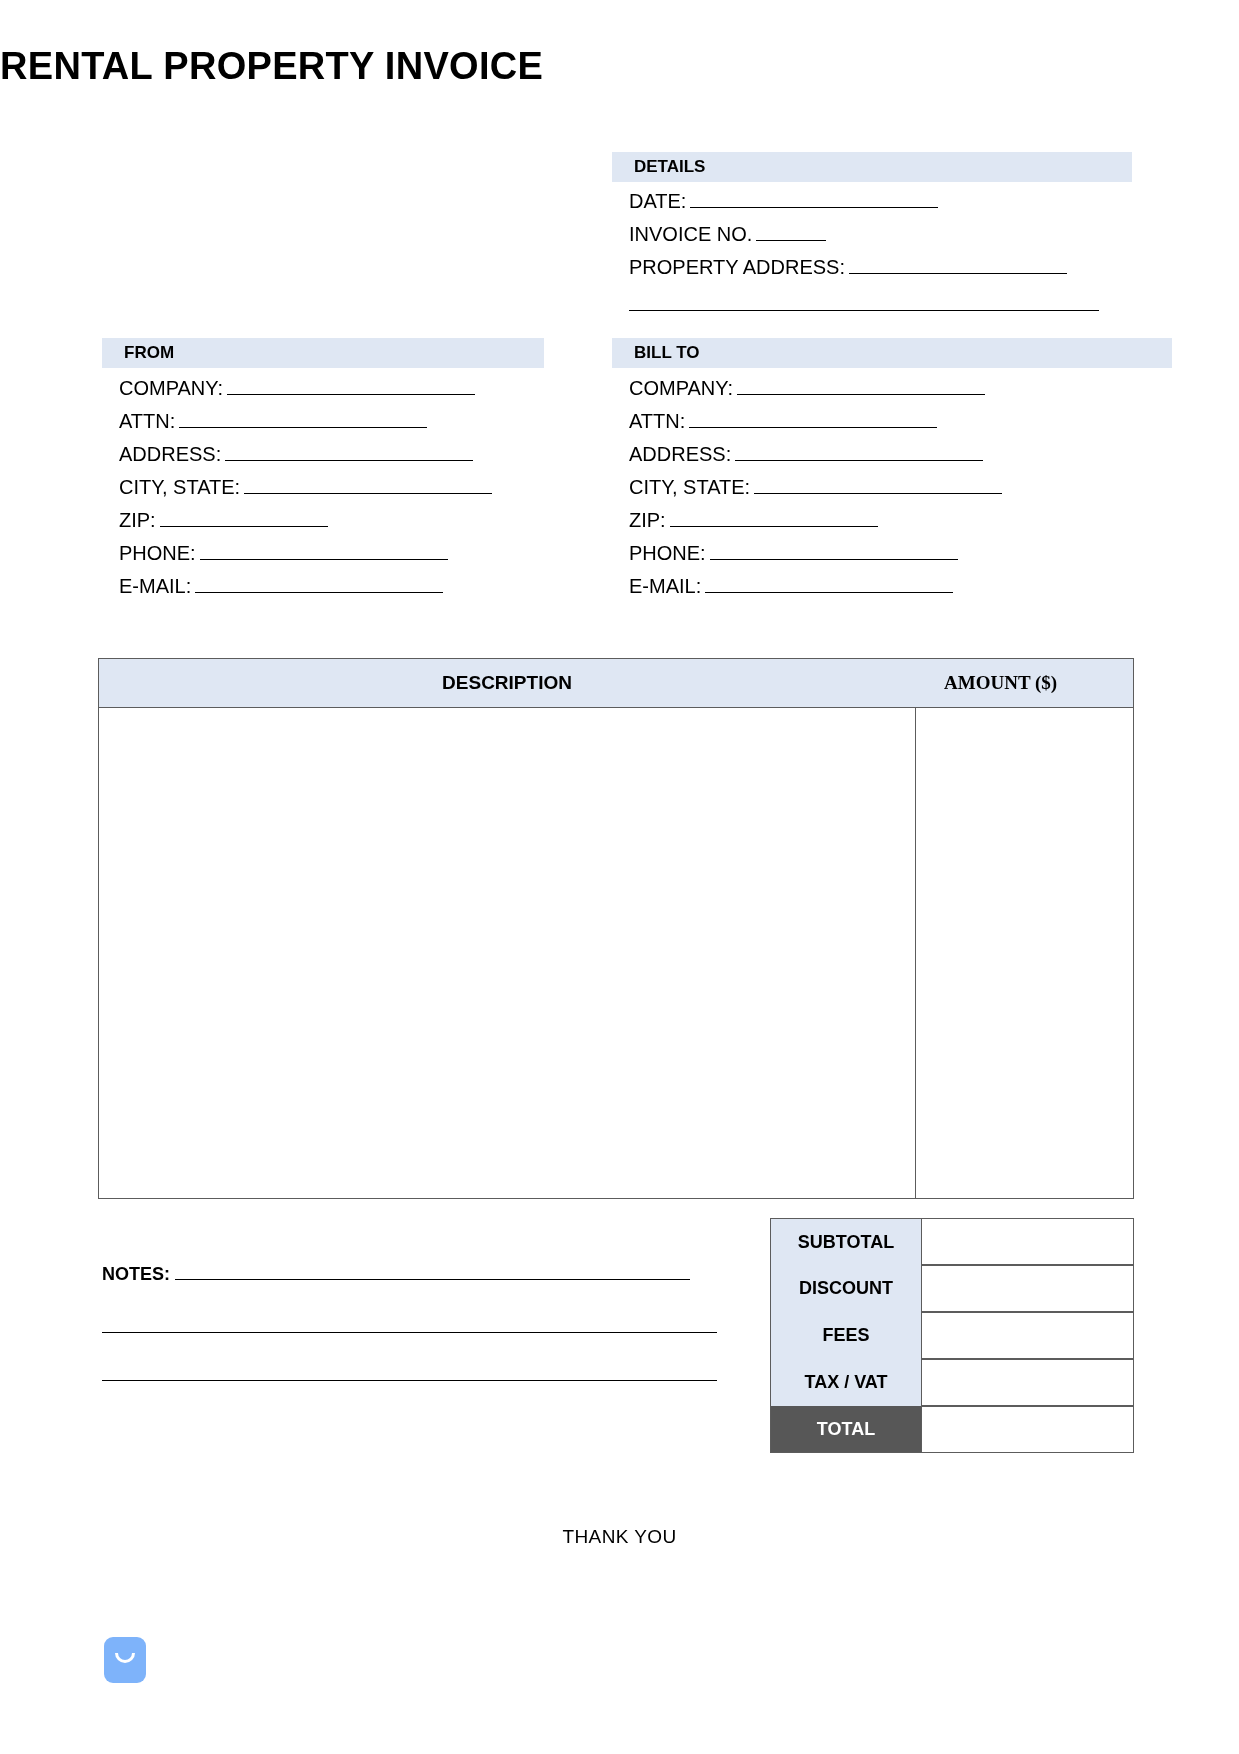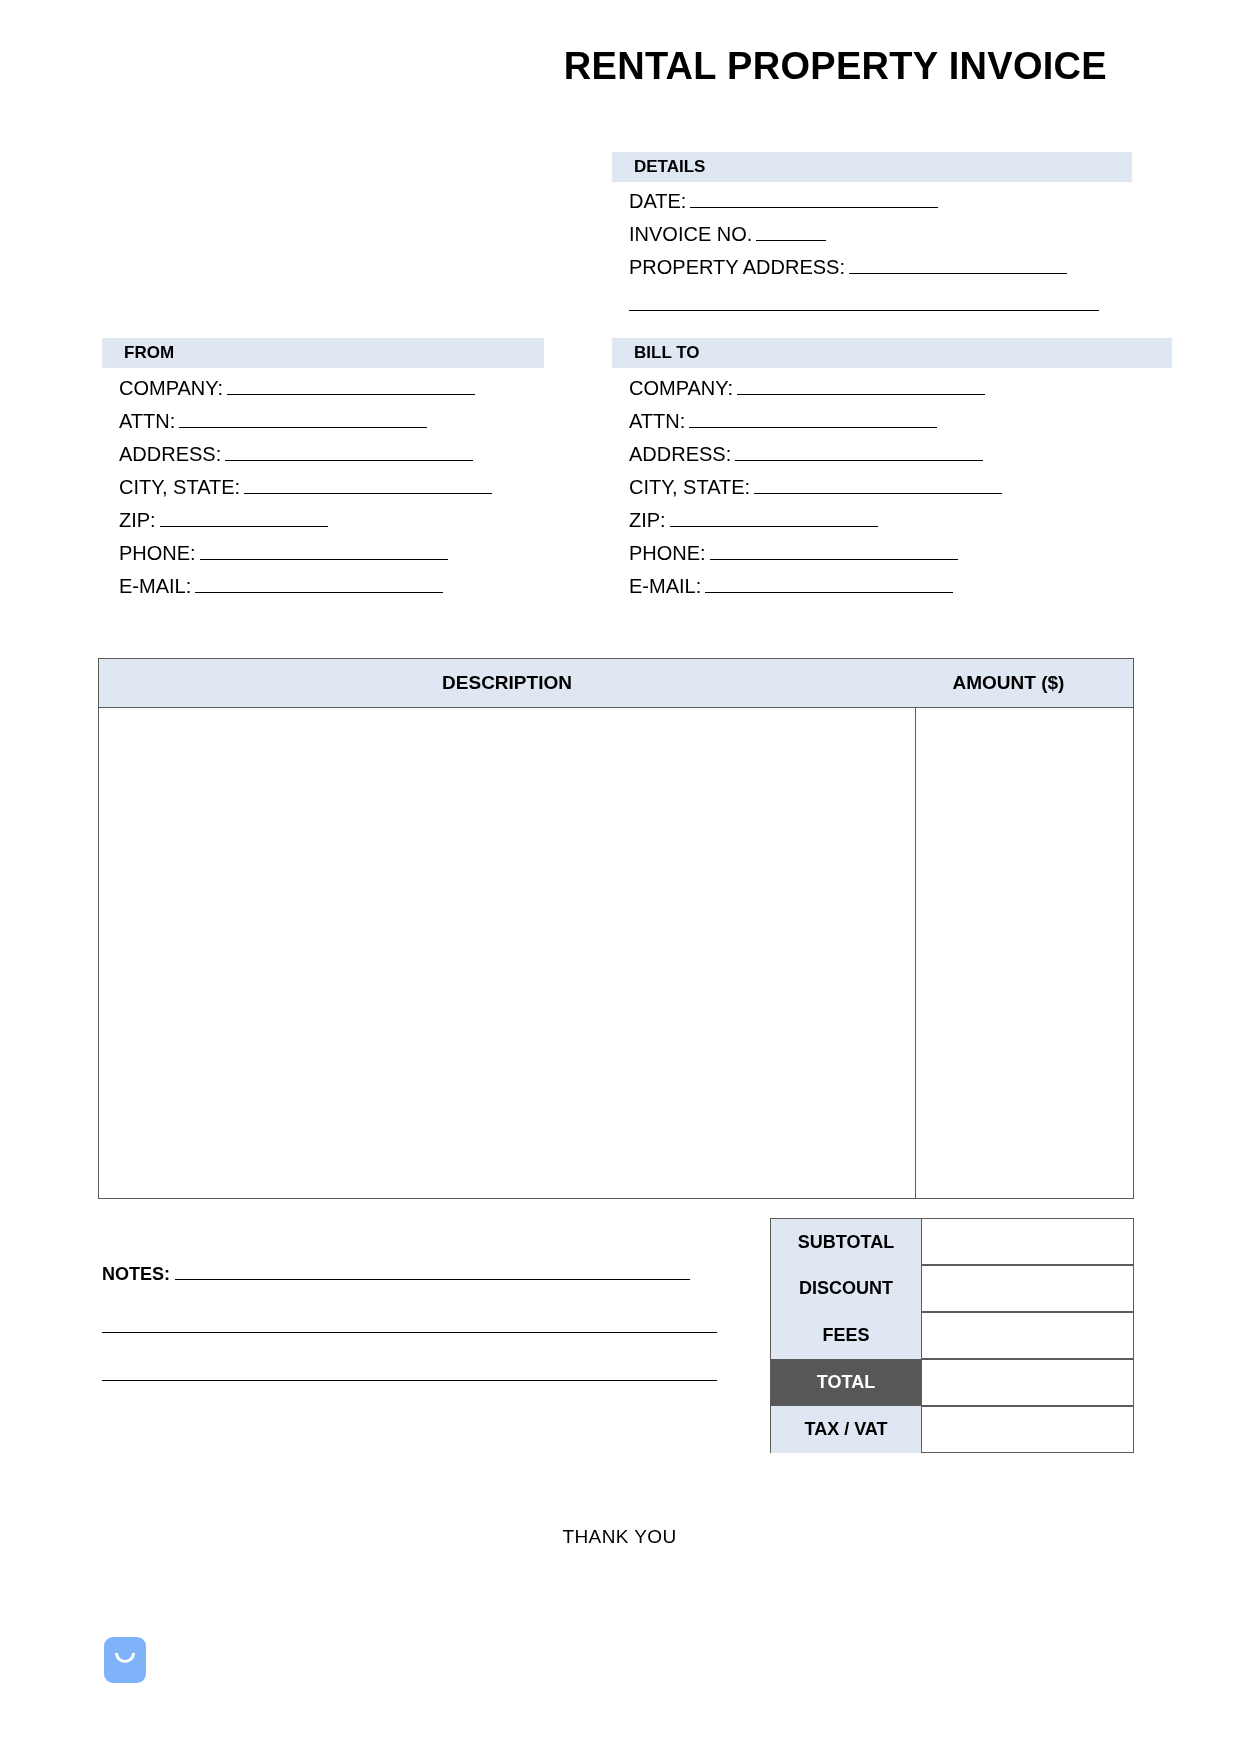--- a/index.html
+++ b/index.html
@@ -18,21 +18,20 @@
     background: #ffffff;
     overflow: hidden;
   }
 
   
   .doc-title {
     position: absolute;
     left: 0;
     right: 132px;
     top: 46px;
-    text-align: right;
     font-size: 38px;
     font-weight: bold;
     letter-spacing: 0.3px;
     line-height: 1.1;
   }
 
   
   .band {
     position: absolute;
     background: #dfe7f3;
@@ -92,26 +91,27 @@
   }
   .th-desc {
     flex: 0 0 816px;
     text-align: center;
     font-size: 19px;
     font-weight: bold;
     line-height: 48px;
   }
   .th-amt {
     flex: 1;
-    text-align: center;
+    text-align: left;
     padding-right: 60px;
     font-size: 19px;
     font-weight: bold;
     line-height: 48px;
     box-sizing: border-box;
+    font-family: Liberation Serif, serif;
   }
   .tbody {
     display: flex;
     height: 490px;
   }
   .td-desc {
     flex: 0 0 816px;
     border-right: 1.4px solid #5c5c5c;
   }
   .td-amt { flex: 1; }
@@ -306,28 +306,28 @@
       <div class="tvalue"></div>
     </div>
     <div class="trow">
       <div class="tlabel">DISCOUNT</div>
       <div class="tvalue"></div>
     </div>
     <div class="trow">
       <div class="tlabel">FEES</div>
       <div class="tvalue"></div>
     </div>
+    <div class="trow">
+      <div class="tlabel">TAX / VAT</div>
+      <div class="tvalue"></div>
+    </div>
     <div class="trow trow-total">
       <div class="tlabel">TOTAL</div>
       <div class="tvalue"></div>
     </div>
-    <div class="trow">
-      <div class="tlabel">TAX / VAT</div>
-      <div class="tvalue"></div>
-    </div>
   </div>
 
   <div class="thankyou">THANK YOU</div>
 
   <div class="logo">
     <div class="logo-smile"></div>
   </div>
 
 </div>
 

